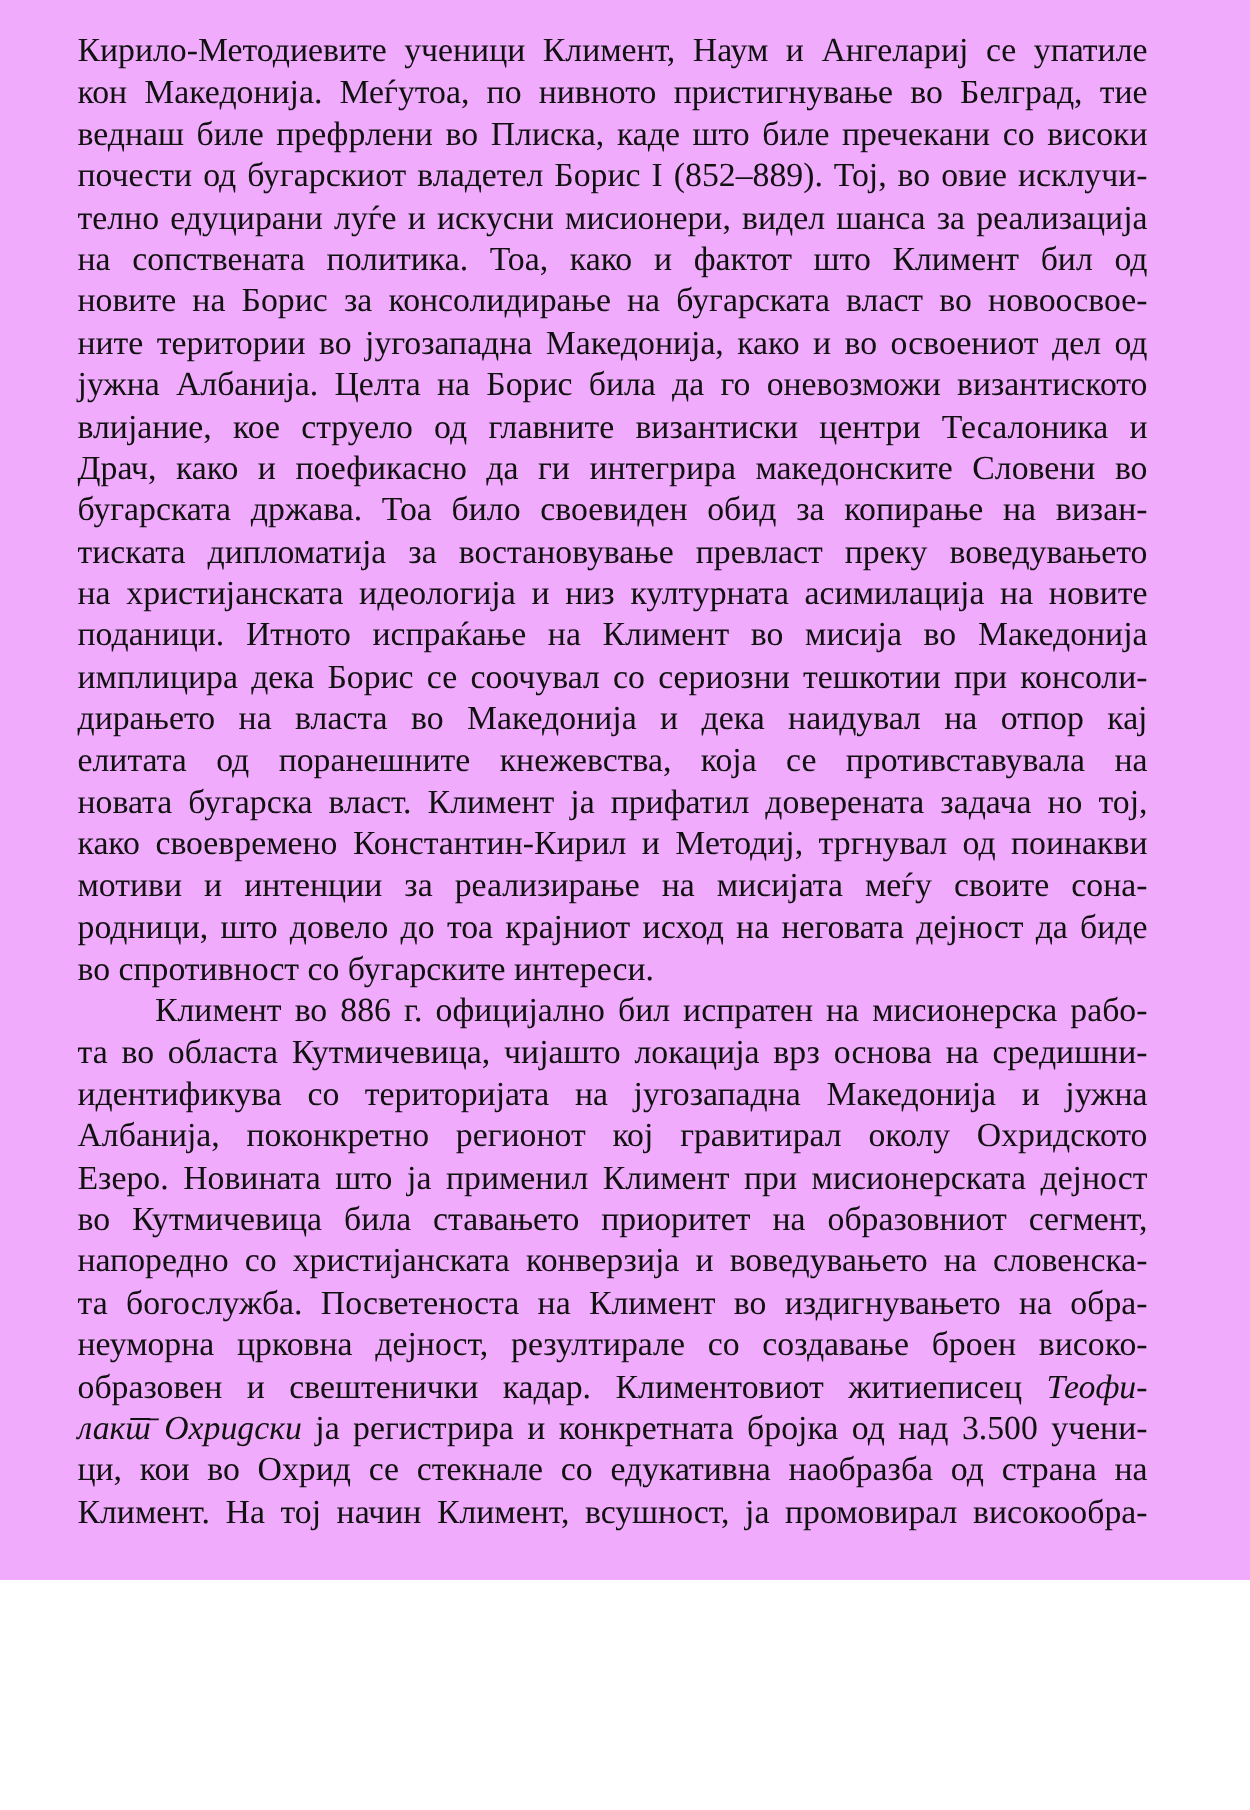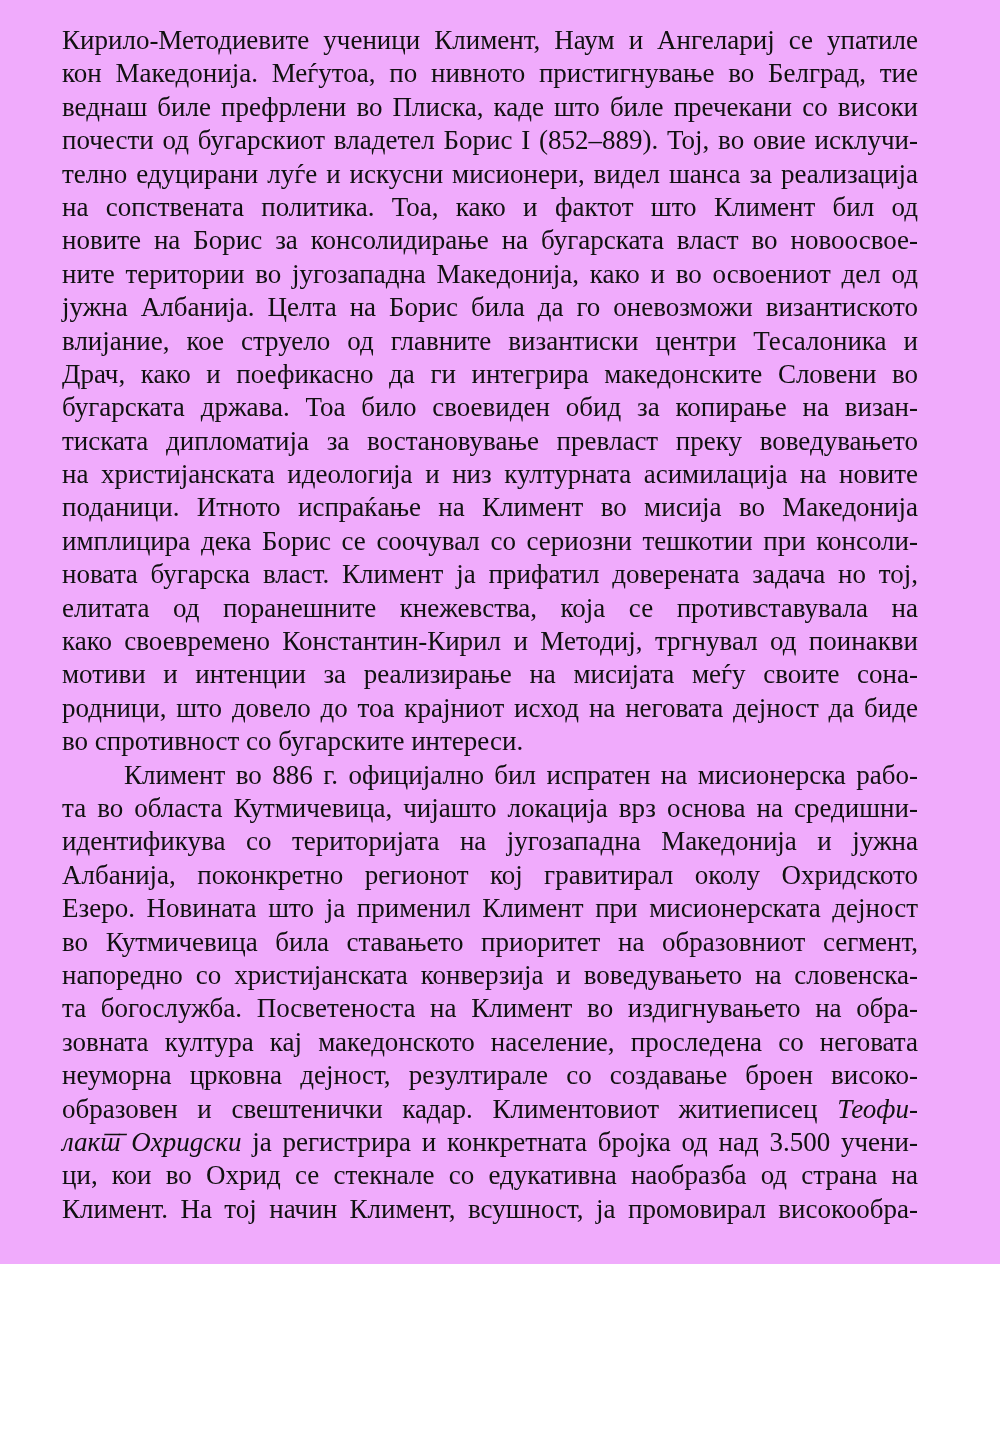--- a/index.html
+++ b/index.html
@@ -65,35 +65,35 @@
       <div class="line"><span>новите на Борис за консолидирање на бугарската власт во новоосвое-</span></div>
       <div class="line"><span>ните територии во југозападна Македонија, како и во освоениот дел од</span></div>
       <div class="line"><span>јужна Албанија. Целта на Борис била да го оневозможи византиското</span></div>
       <div class="line"><span>влијание, кое струело од главните византиски центри Тесалоника и</span></div>
       <div class="line"><span>Драч, како и поефикасно да ги интегрира македонските Словени во</span></div>
       <div class="line"><span>бугарската држава. Тоа било своевиден обид за копирање на визан-</span></div>
       <div class="line"><span>тиската дипломатија за востановување превласт преку воведувањето</span></div>
       <div class="line"><span>на христијанската идеологија и низ културната асимилација на новите</span></div>
       <div class="line"><span>поданици. Итното испраќање на Климент во мисија во Македонија</span></div>
       <div class="line"><span>имплицира дека Борис се соочувал со сериозни тешкотии при консоли-</span></div>
+      <div class="line"><span>дирањето на власта во Македонија и дека наидувал на отпор кај</span></div>
+      <div class="line"><span>елитата од поранешните кнежевства, која се противставувала на</span></div>
       <div class="line"><span>новата бугарска власт. Климент ја прифатил доверената задача но тој,</span></div>
-      <div class="line"><span>елитата од поранешните кнежевства, која се противставувала на</span></div>
       <div class="line"><span>како своевремено Константин-Кирил и Методиј, тргнувал од поинакви</span></div>
       <div class="line"><span>мотиви и интенции за реализирање на мисијата меѓу своите сона-</span></div>
       <div class="line"><span>родници, што довело до тоа крајниот исход на неговата дејност да биде</span></div>
       <div class="line no-justify"><span>во спротивност со бугарските интереси.</span></div>
       <div class="line indent"><span>Климент во 886 г. официјално бил испратен на мисионерска рабо-</span></div>
       <div class="line"><span>та во областа Кутмичевица, чијашто локација врз основа на средишни-</span></div>
       <div class="line"><span>идентификува со територијата на југозападна Македонија и јужна</span></div>
       <div class="line"><span>Албанија, поконкретно регионот кој гравитирал околу Охридското</span></div>
       <div class="line"><span>Езеро. Новината што ја применил Климент при мисионерската дејност</span></div>
       <div class="line"><span>во Кутмичевица била ставањето приоритет на образовниот сегмент,</span></div>
       <div class="line"><span>напоредно со христијанската конверзија и воведувањето на словенска-</span></div>
       <div class="line"><span>та богослужба. Посветеноста на Климент во издигнувањето на обра-</span></div>
-      <div class="line"><span>зовната култура кај македонското население, проследена со неговата</span></div>
       <div class="line"><span>неуморна црковна дејност, резултирале со создавање броен високо-</span></div>
       <div class="line"><span>образовен и свештенички кадар. Климентовиот житиеписец </span><i>Теофи-</i></div>
       <div class="line"><i>лакт̄ Охридски</i><span> ја регистрира и конкретната бројка од над 3.500 учени-</span></div>
       <div class="line"><span>ци, кои во Охрид се стекнале со едукативна наобразба од страна на</span></div>
       <div class="line"><span>Климент. На тој начин Климент, всушност, ја промовирал високообра-</span></div>
     </div>
   <div class="page-number">95</div>
 </div>
 
 </body></html>

